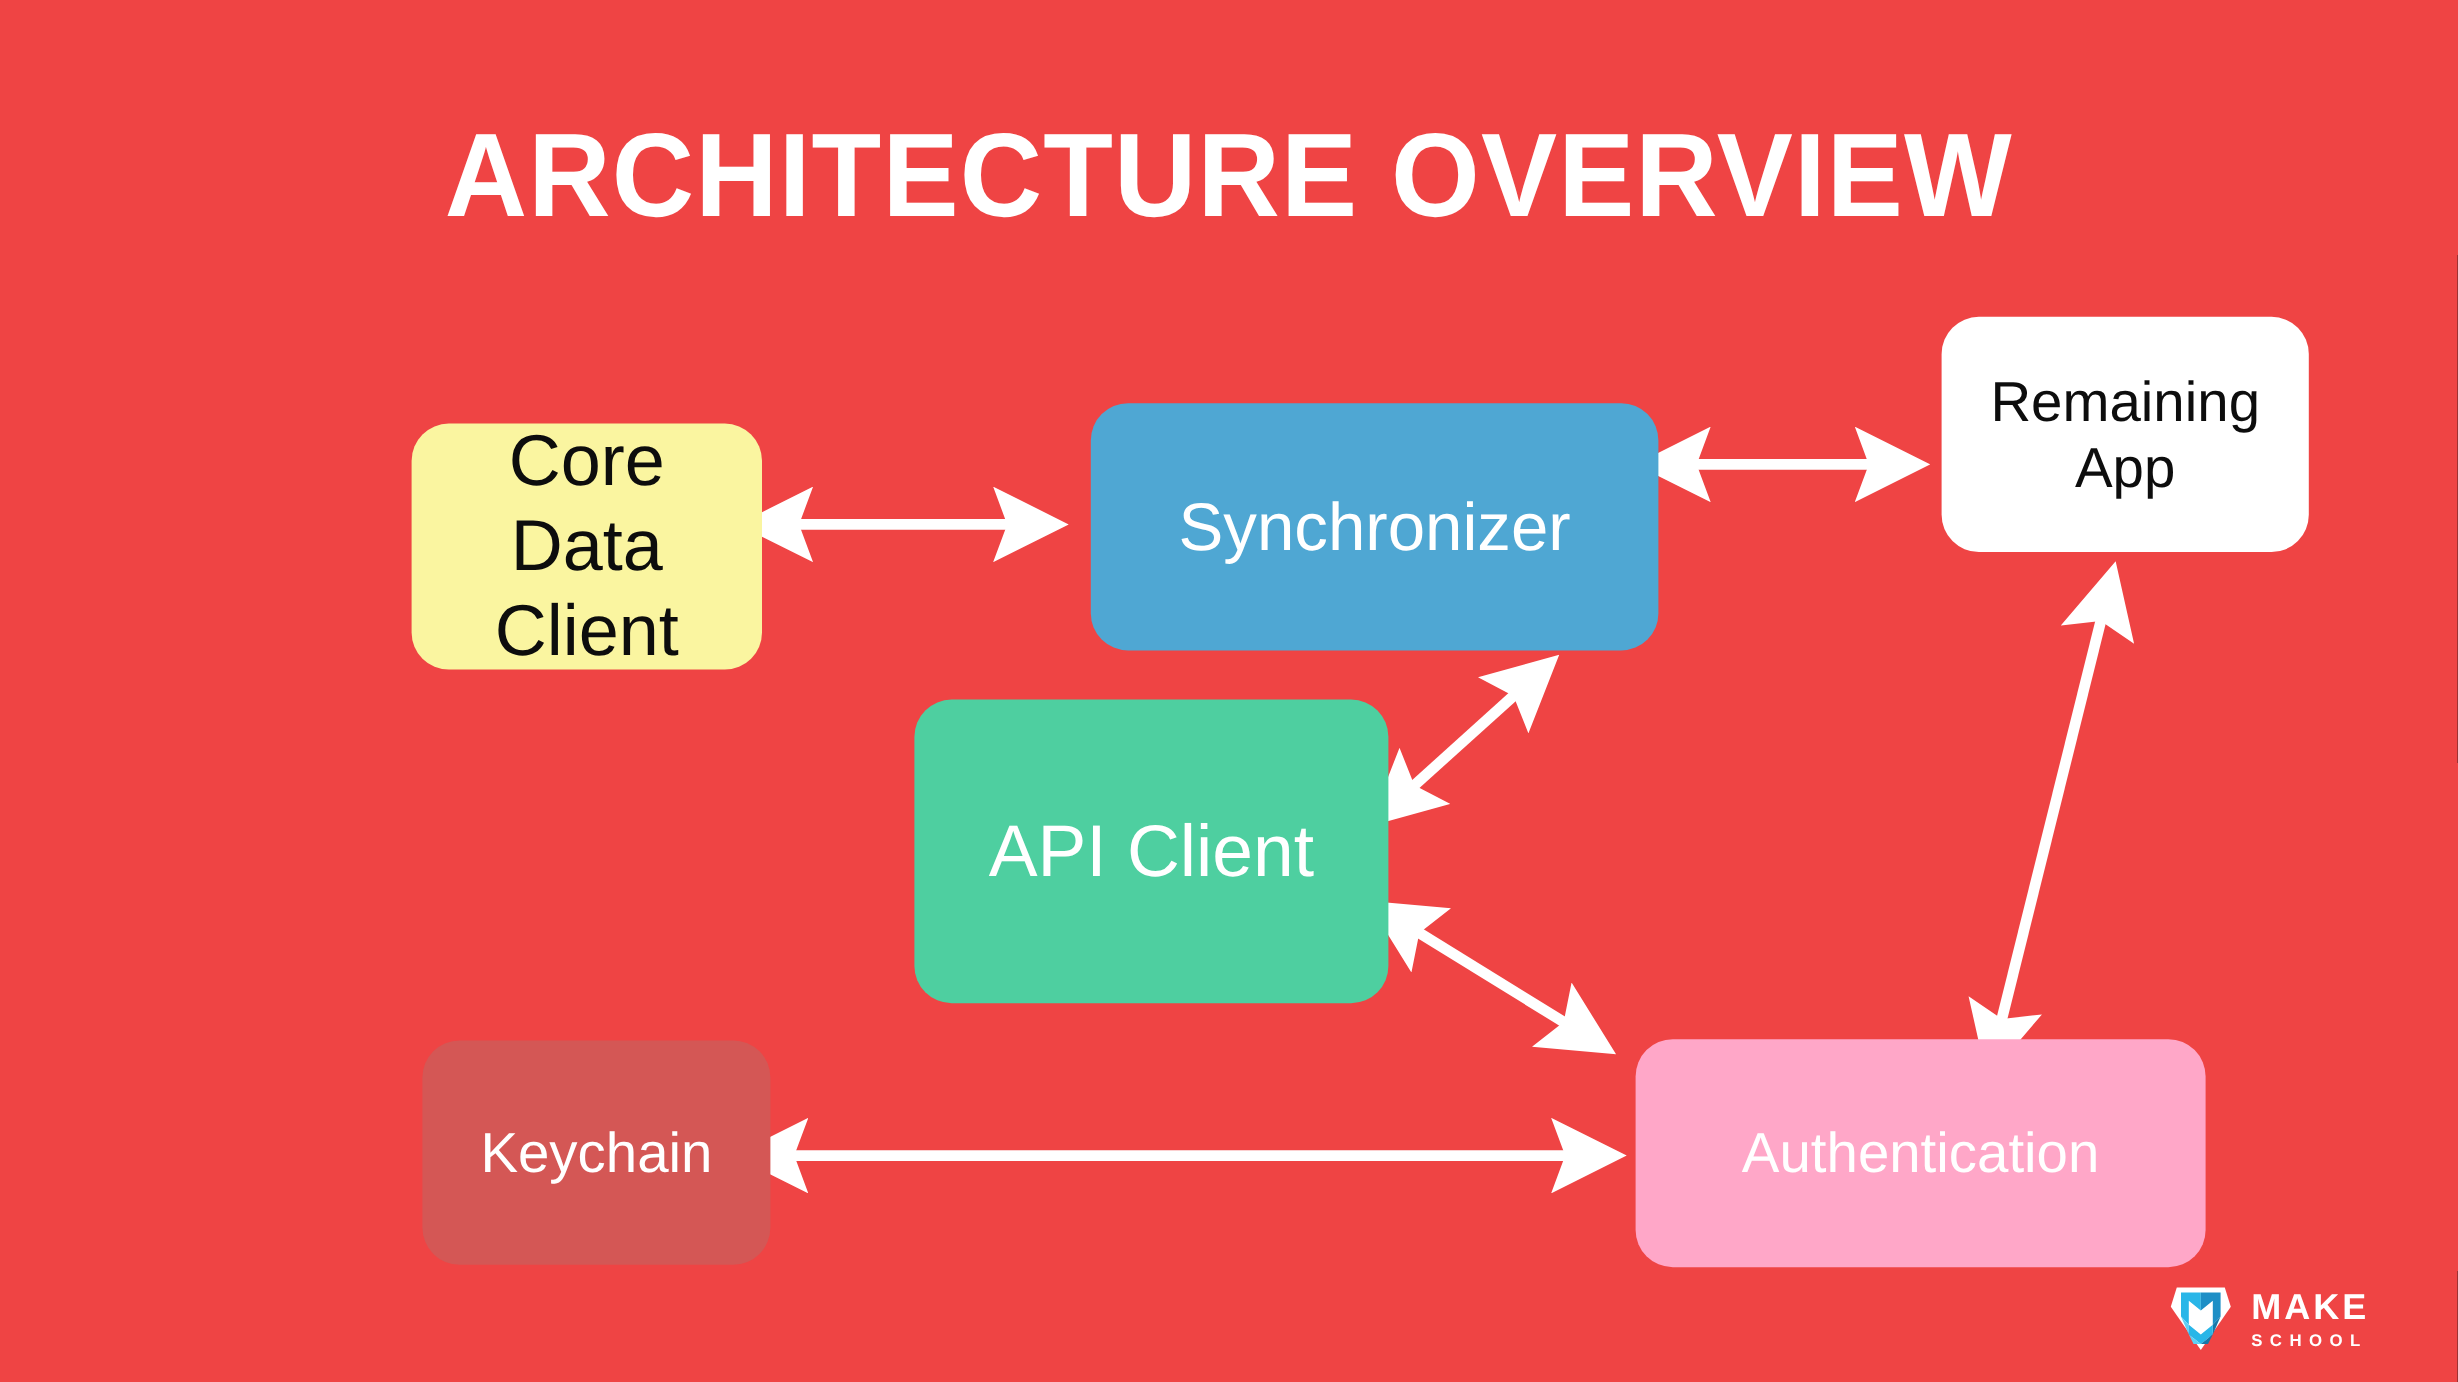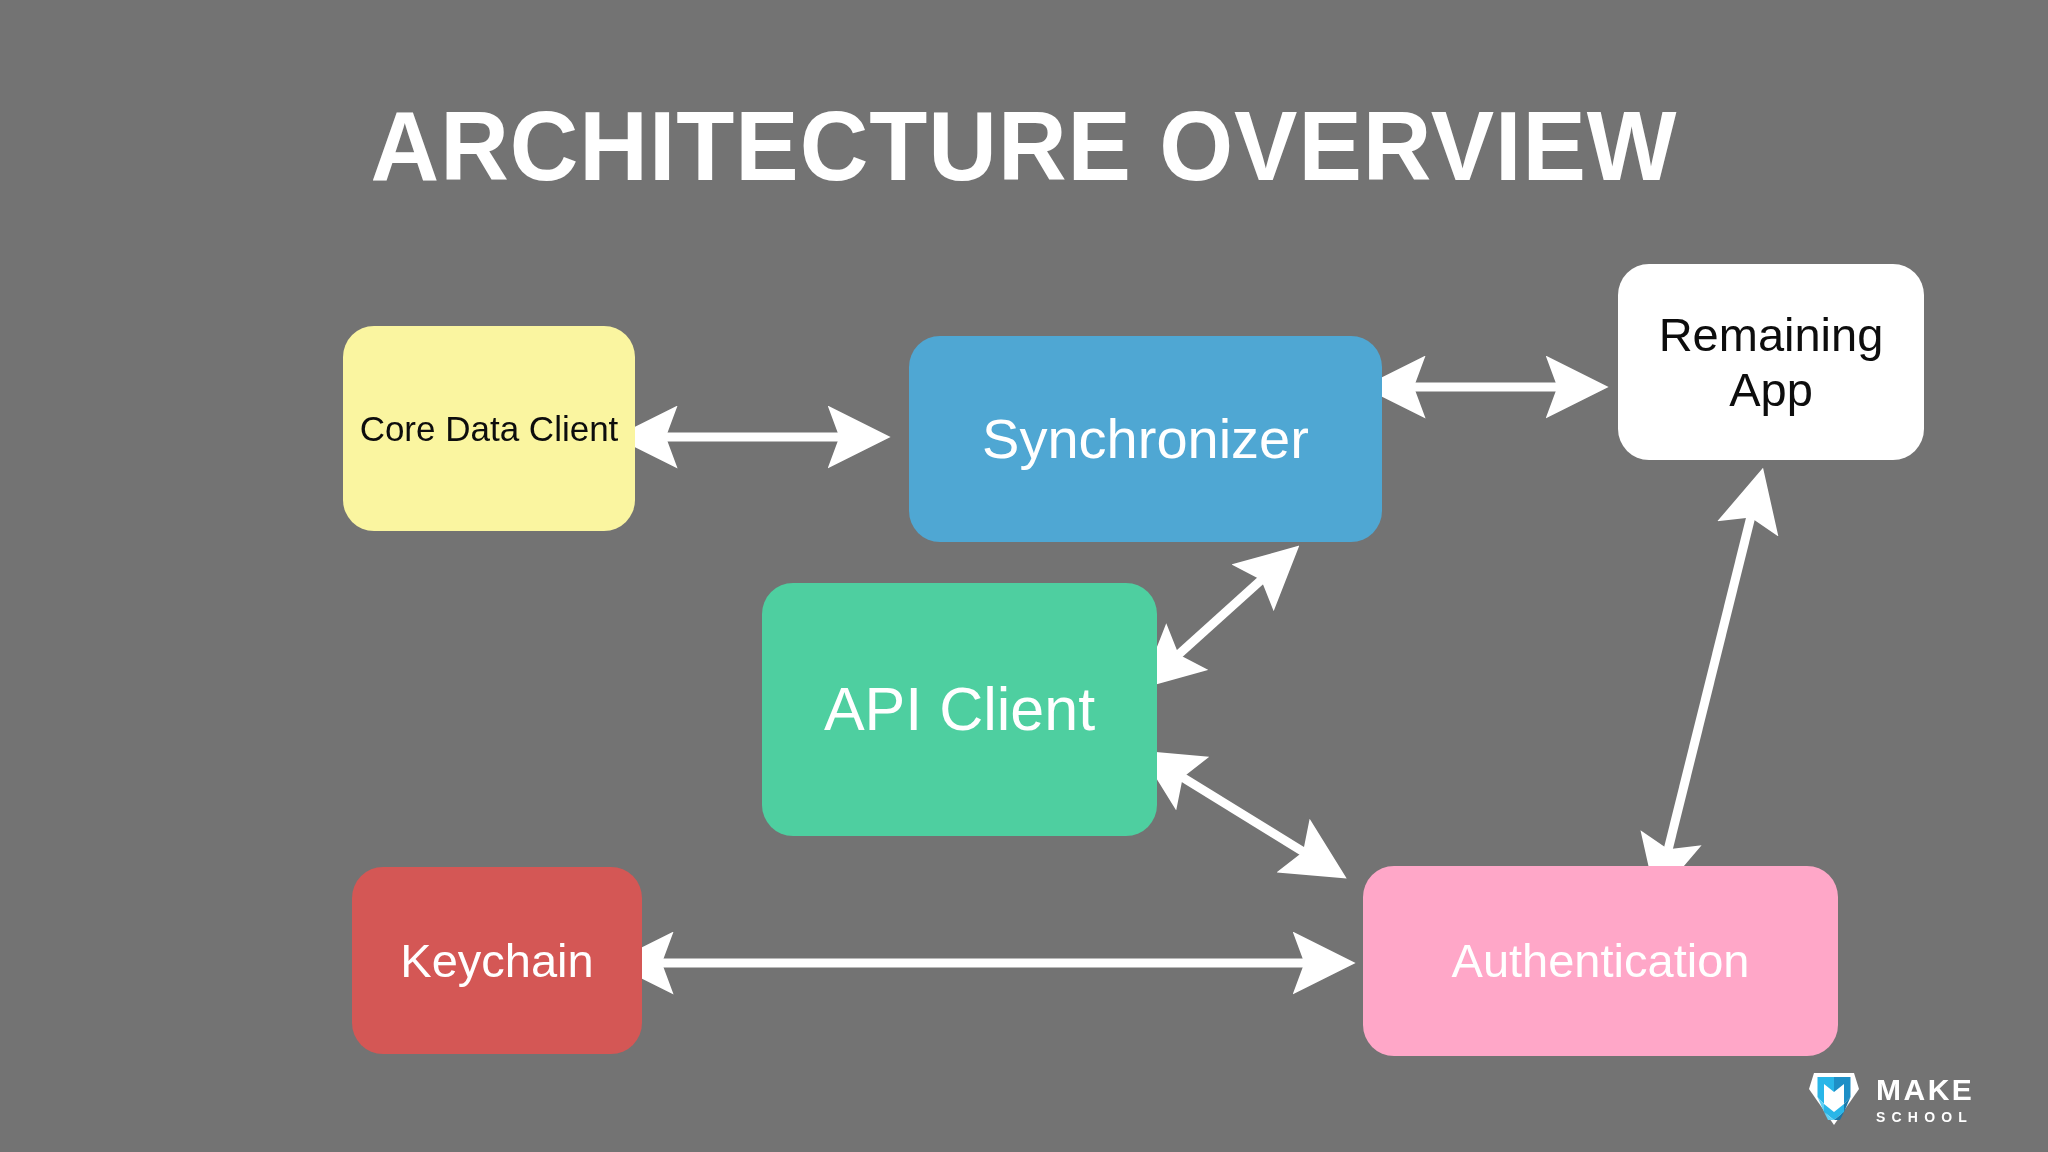--- a/index.html
+++ b/index.html
@@ -3,21 +3,21 @@
 <meta charset="utf-8">
 <style>
   html,body{margin:0;padding:0;}
   body{
     width:2048px;height:1152px;
     background:#1a1a1a;
     font-family:"Liberation Sans", sans-serif;
     overflow:hidden;
     position:relative;
   }
-  #slide{position:absolute;left:0;top:0;width:2048px;height:1152px;background:#737373;}
+  #slide{position:absolute;left:0;top:0;width:2048px;height:1152px;background:#ef4444;}
 
   #title{
     position:absolute;
     left:0;top:96px;width:2048px;
     text-align:center;
     color:#ffffff;
     font-family:"Liberation Sans Narrow","Liberation Sans",sans-serif;
     font-weight:bold;
     font-size:99px;
     letter-spacing:1px;
@@ -35,22 +35,22 @@
     text-align:center;
     box-sizing:border-box;
     line-height:1.18;
     padding:4px 10px;
     z-index:5;
     border-radius:31px;
   }
   .node span{display:block;width:100%;}
 
   #node-core-data-client{
-    left:343px;top:326px;width:292px;height:205px;
-    background:#FAF5A0;color:#0d0d0d;font-size:35px;
+    left:343px;top:353px;width:292px;height:205px;
+    background:#FAF5A0;color:#0d0d0d;font-size:60px;
   }
   #node-synchronizer{
     left:909px;top:336px;width:473px;height:206px;
     background:#4FA7D3;color:#ffffff;font-size:56px;align-items:center;
   }
   #node-remaining-app{
     left:1618px;top:264px;width:306px;height:196px;
     background:#ffffff;color:#0d0d0d;font-size:47px;
   }
   #node-api-client{

